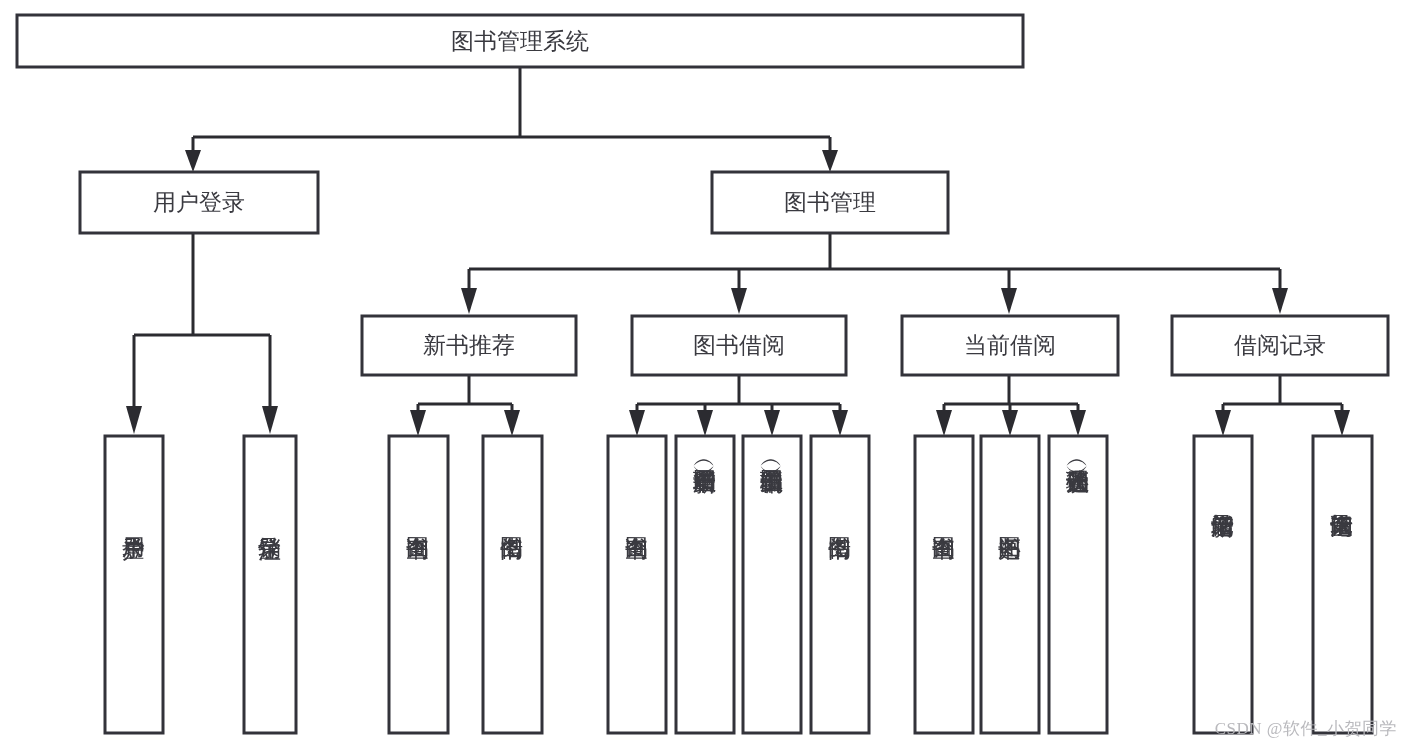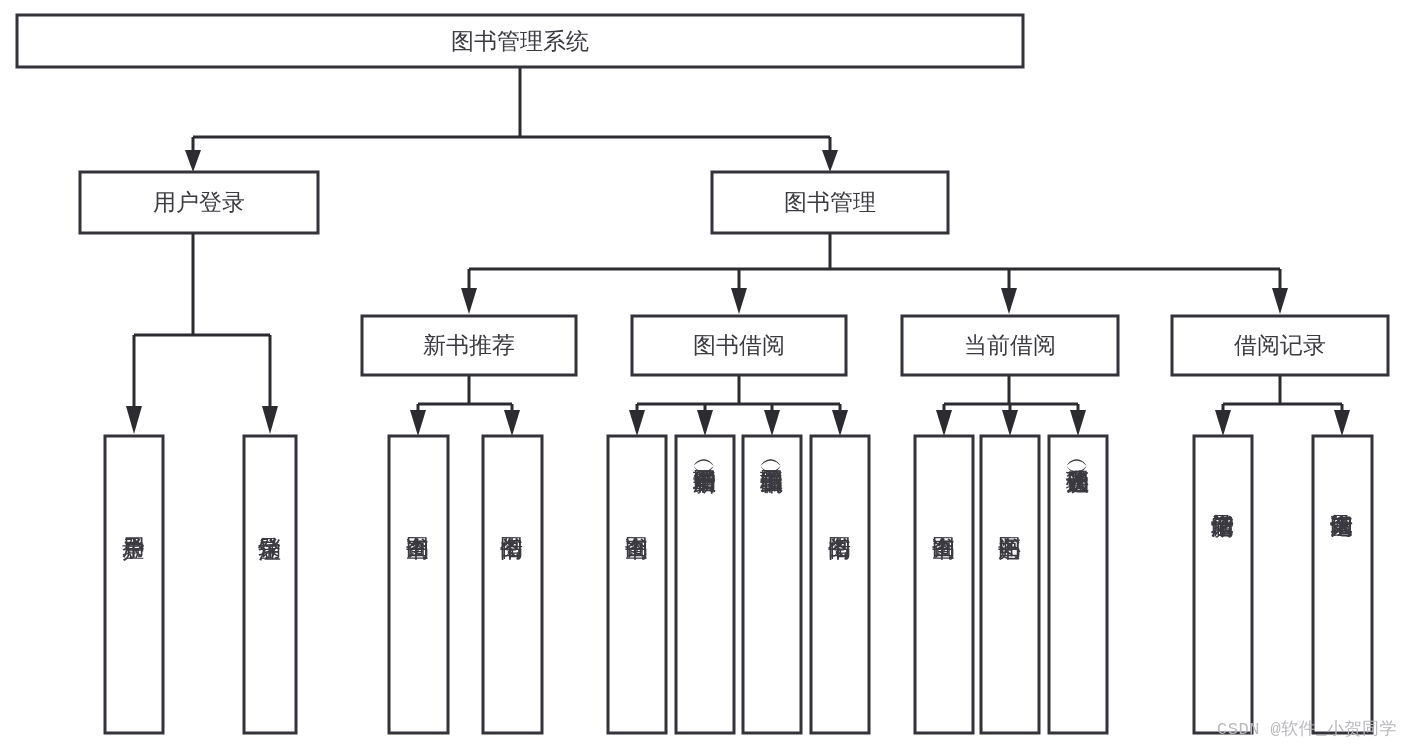--- a/index.html
+++ b/index.html
@@ -52,21 +52,21 @@
   .node-label-vert {
     fill: #3a3a40;
     font-family: "DejaVu Sans", "Liberation Sans", sans-serif;
     font-size: 23px;
     text-anchor: middle;
   }
   .watermark {
     position: absolute;
     right: 8px;
     bottom: 7px;
-    font-family: Liberation Mono, monospace;
+    font-family: Liberation Serif, serif;
     font-size: 17px;
     color: #b9b9bd;
     white-space: nowrap;
     letter-spacing: 0.5px;
   }
 </style>
 </head>
 <body>
 
 <div id="diagram-root">

